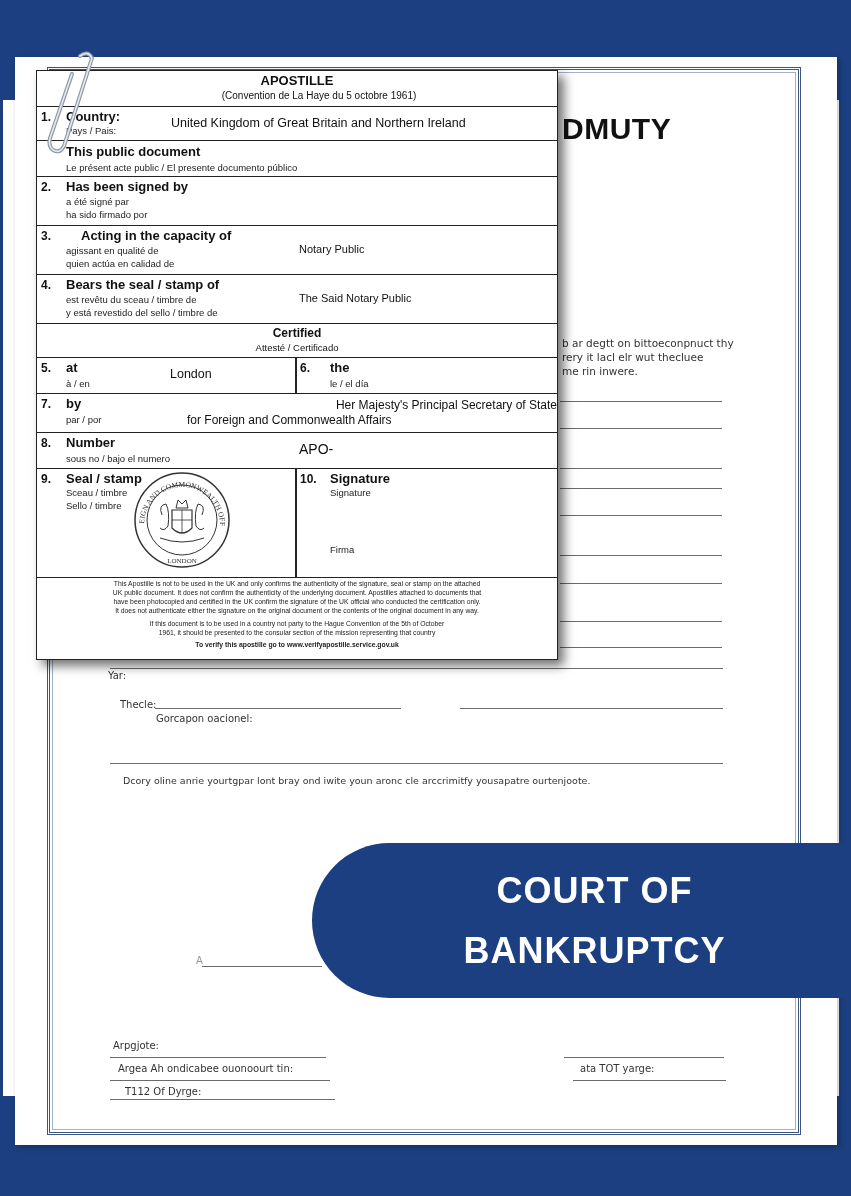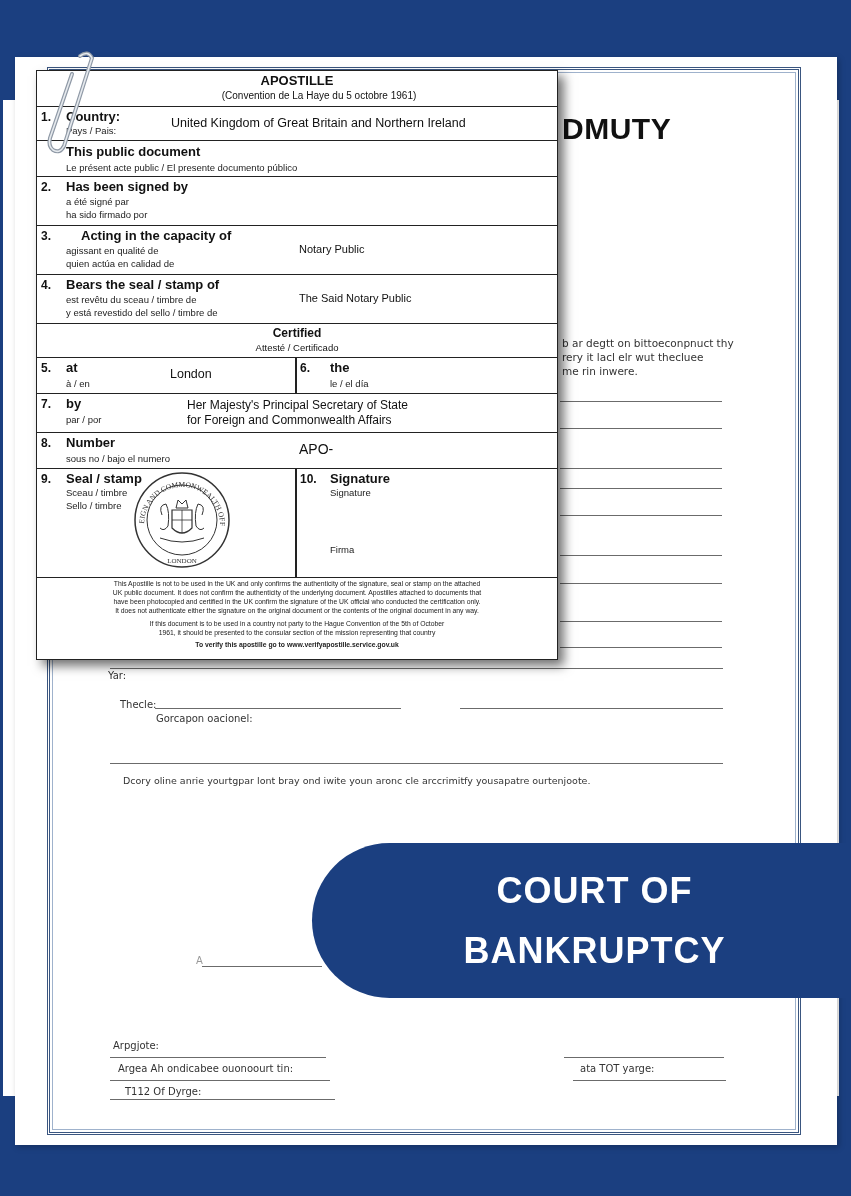--- a/index.html
+++ b/index.html
@@ -203,21 +203,21 @@
     <div class="ap-vdiv" style="left:258px;"></div>
     <div class="ap-num" style="left:263px;top:3px;">6.</div>
     <div class="ap-head" style="left:293px;top:2px;">the</div>
     <div class="ap-sub" style="left:293px;top:20px;">le / el día</div>
   </div>
 
   <div class="ap-row" style="top:323px;height:39px;">
     <div class="ap-num" style="left:4px;top:3px;">7.</div>
     <div class="ap-head" style="left:29px;top:2px;">by</div>
     <div class="ap-sub" style="left:29px;top:20px;">par / por</div>
-    <div class="ap-val" style="left:150px;width:370px;text-align:left;top:4px;font-size:12px;">Her Majesty's Principal Secretary of State</div>
+    <div class="ap-val" style="left:150px;width:370px;text-align:right;top:4px;font-size:12px;">Her Majesty's Principal Secretary of State</div>
     <div class="ap-val" style="left:150px;width:370px;text-align:left;top:19px;font-size:12px;">for Foreign and Commonwealth Affairs</div>
   </div>
 
   <div class="ap-row" style="top:362px;height:36px;">
     <div class="ap-num" style="left:4px;top:3px;">8.</div>
     <div class="ap-head" style="left:29px;top:2px;">Number</div>
     <div class="ap-sub" style="left:29px;top:20px;">sous no / bajo el numero</div>
     <div class="ap-val" style="left:262px;top:8px;font-size:14px;">APO-</div>
   </div>
 

